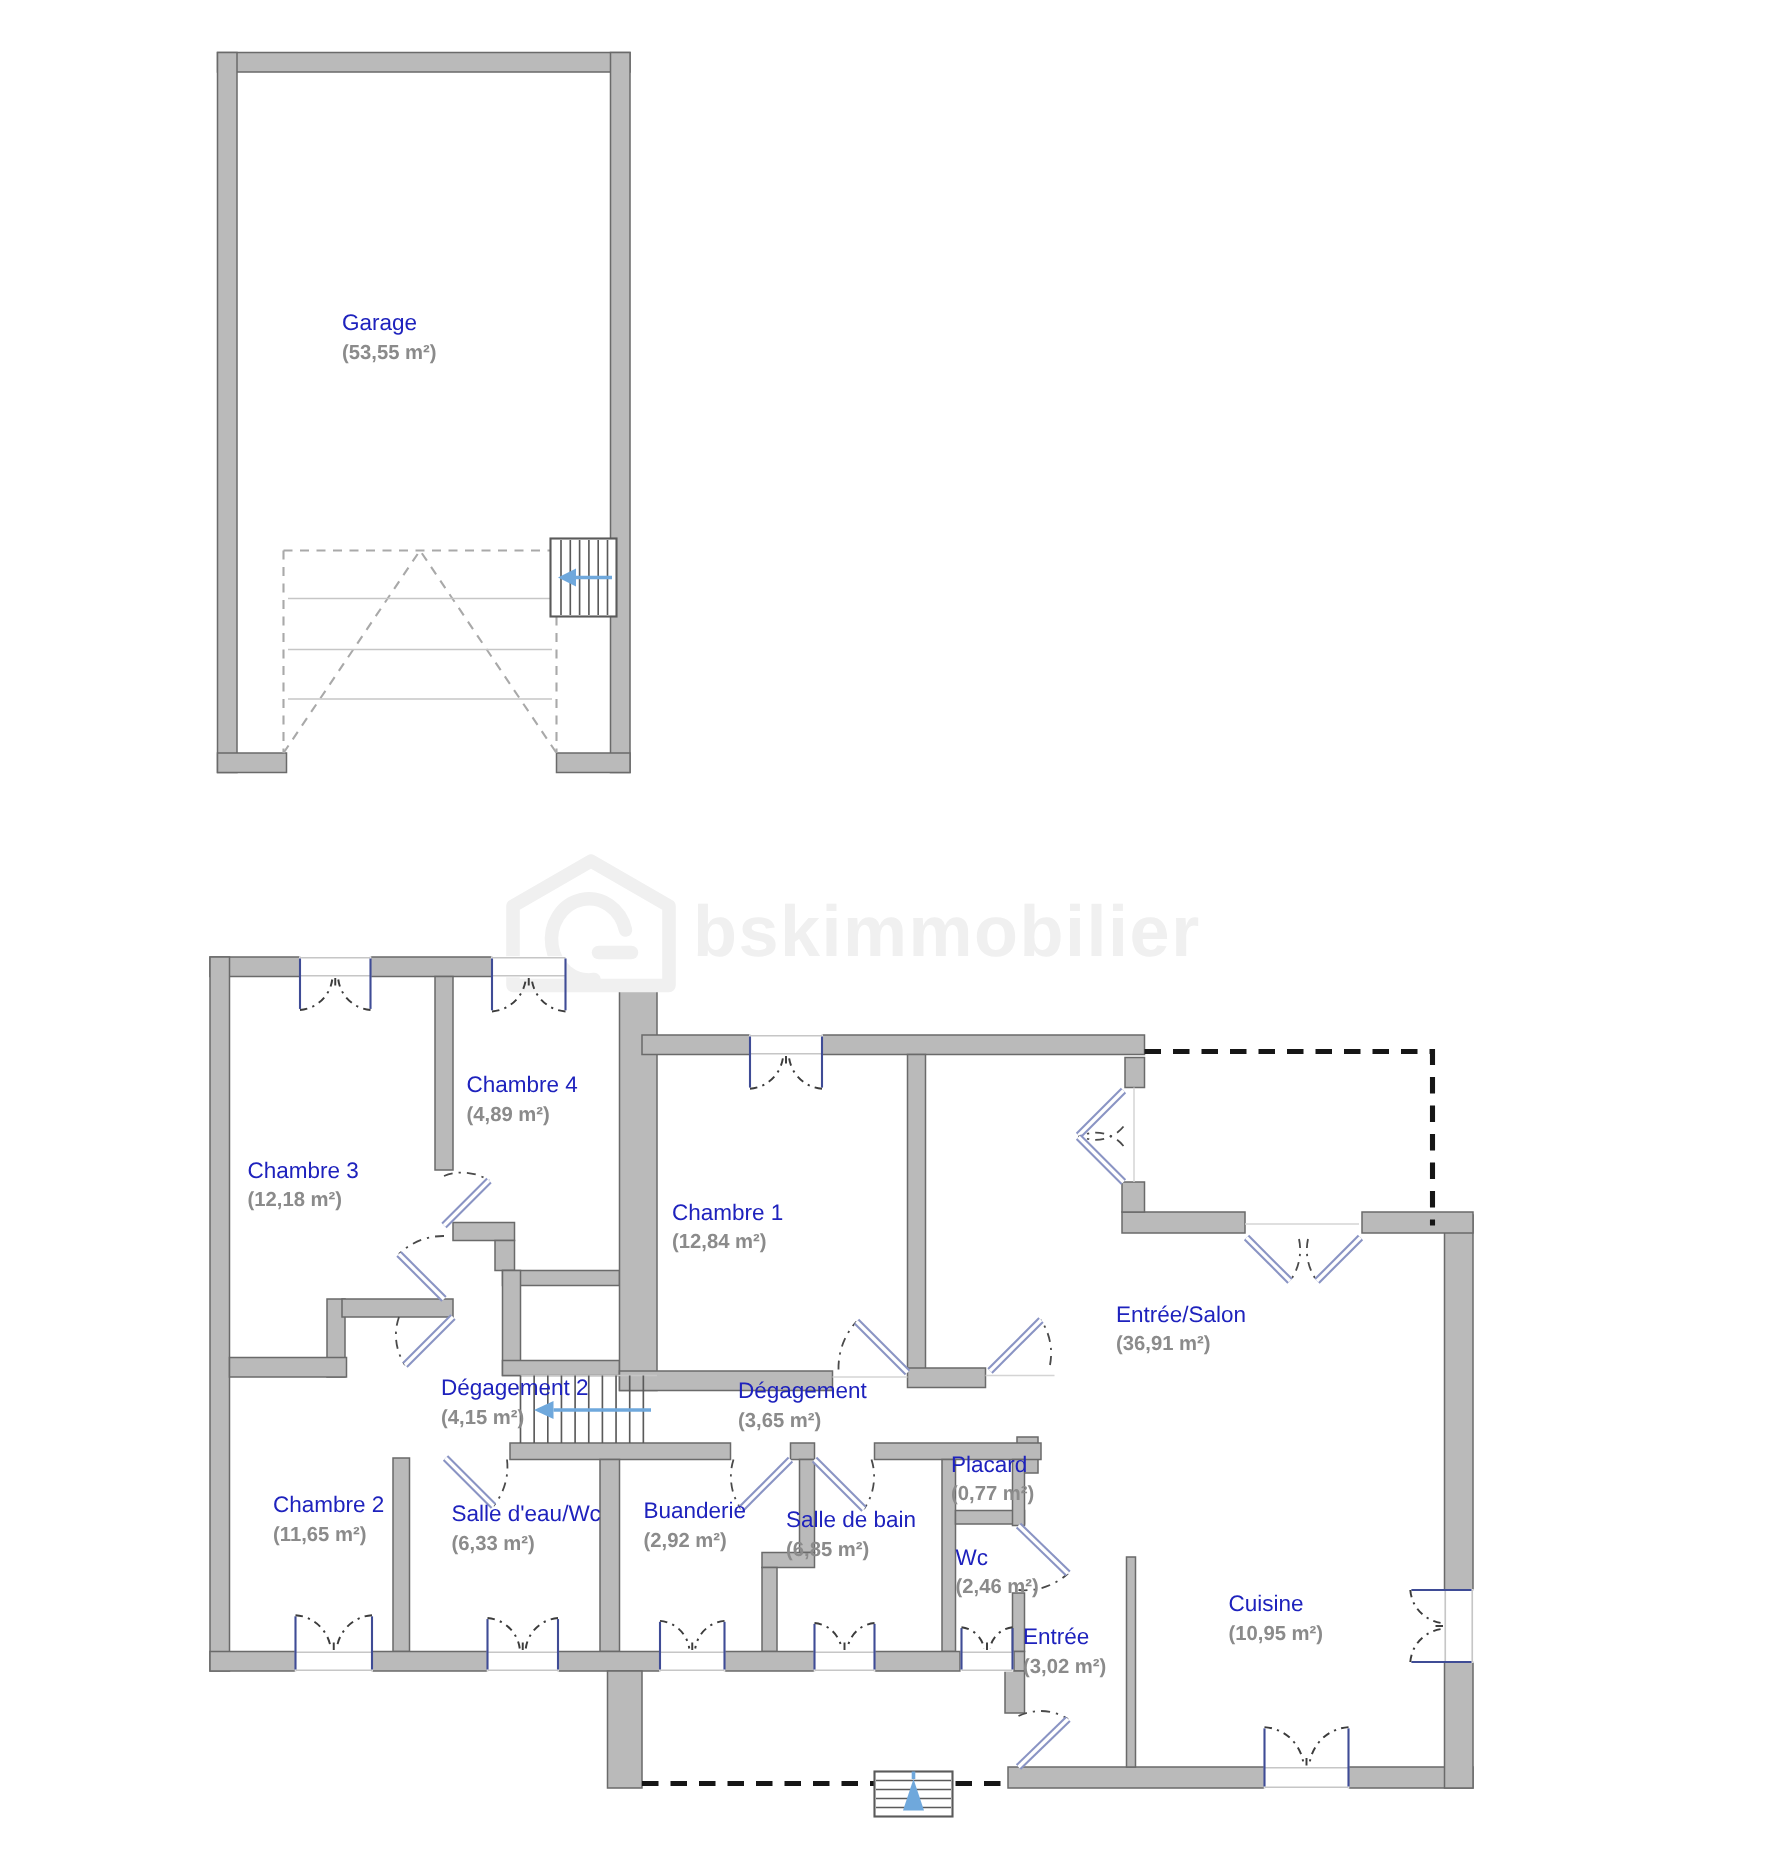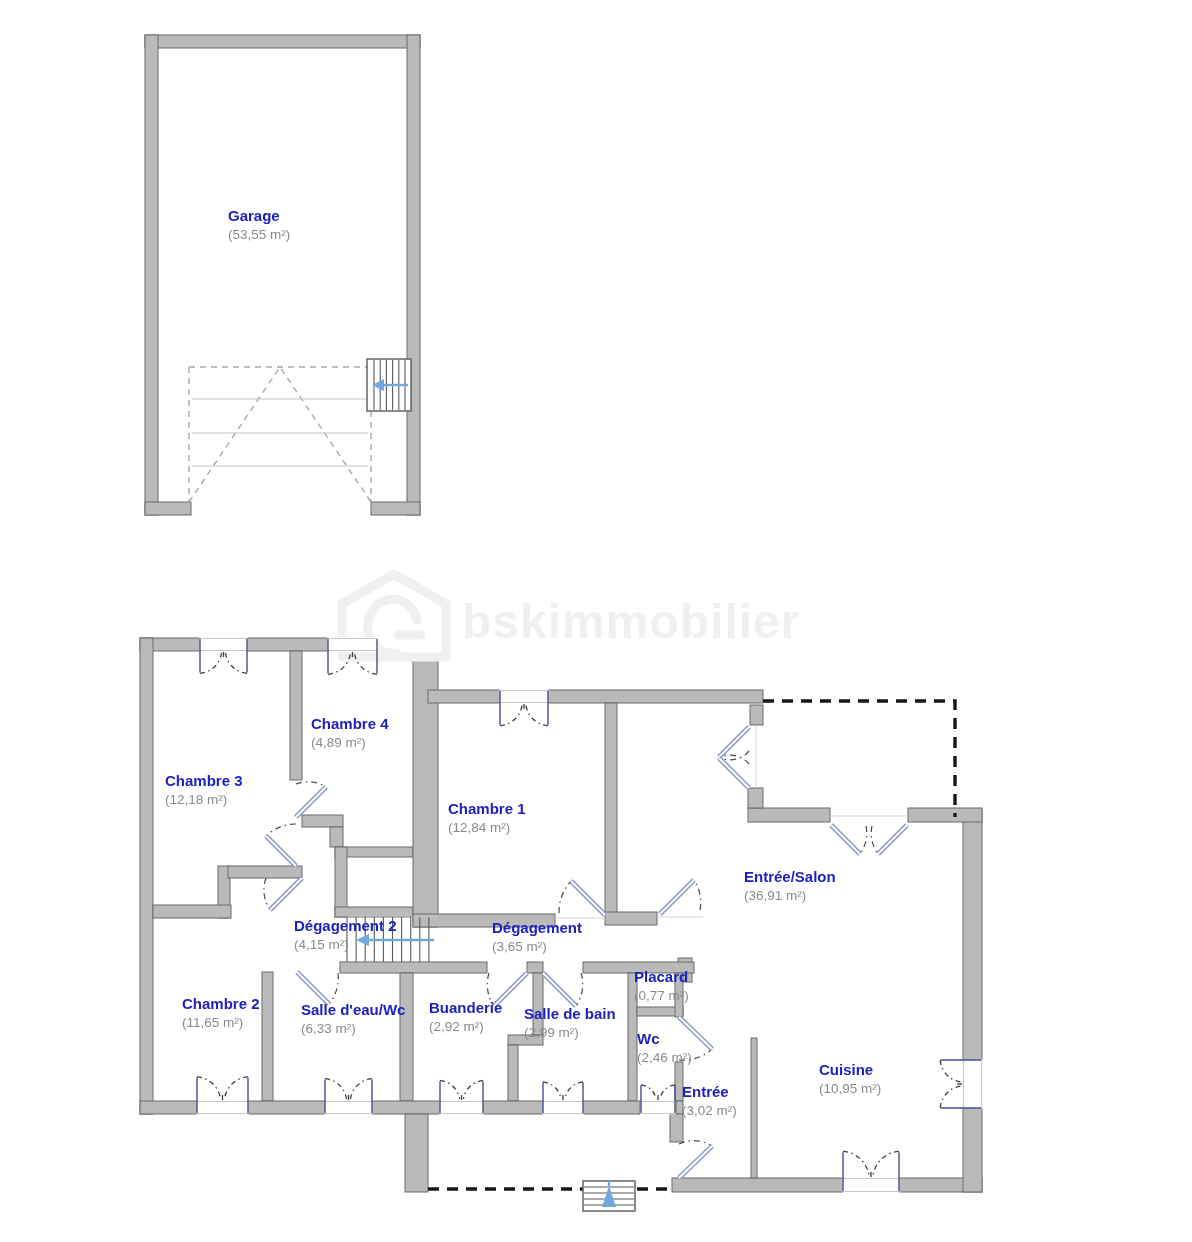--- a/index.html
+++ b/index.html
@@ -17,22 +17,22 @@
   .winline{stroke:var(--winJamb);stroke-width:1.4;}
   .winwhite{fill:#fff;stroke:none;}
   .winarc{stroke:#3c3c3c;stroke-width:1.3;fill:none;stroke-dasharray:5 3.5 1.5 3.5;}
   .doorarc{stroke:#4a4a4a;stroke-width:1.2;fill:none;stroke-dasharray:6 4 1.5 4;}
   .leaf{stroke:var(--door);stroke-width:5;stroke-linecap:butt;}
   .leafw{stroke:#fff;stroke-width:2.2;stroke-linecap:butt;}
   .thresh{stroke:#d4d4d4;stroke-width:1;}
   .wmshape{stroke:var(--wm);stroke-width:9;fill:#fff;stroke-linejoin:round;}
   .wmswirl{stroke:var(--wm);stroke-width:9;fill:none;stroke-linecap:round;}
   .room-label{position:absolute;z-index:3;white-space:nowrap;line-height:18px;}
-  .room-label .rn{display:block;font-weight:700;font-size:15px;color:var(--roomName);}
-  .room-label .ra{display:block;font-weight:400;font-size:13.5px;color:var(--roomArea);margin-top:1px;}
+  .room-label .rn{display:block;font-weight:400;font-size:15px;color:var(--roomName);}
+  .room-label .ra{display:block;font-weight:700;font-size:13.5px;color:var(--roomArea);margin-top:1px;}
   #watermark-text{position:absolute;left:462px;top:594px;z-index:2;
      font-weight:700;font-size:48px;letter-spacing:1px;color:var(--wm);}
 </style>
 </head>
 <body>
 
 <div id="stage">
 
   <svg id="plan" width="1192" height="1242" viewBox="0 0 1192 1242">
     <g id="g-walls">
@@ -355,21 +355,21 @@
   <div class="room-label" style="left:301px;top:1001px">
     <span class="rn">Salle d'eau/Wc</span>
     <span class="ra">(6,33 m²)</span>
   </div>
   <div class="room-label" style="left:429px;top:999px">
     <span class="rn">Buanderie</span>
     <span class="ra">(2,92 m²)</span>
   </div>
   <div class="room-label" style="left:524px;top:1005px">
     <span class="rn">Salle de bain</span>
-    <span class="ra">(2,99 m²)</span>
+    <span class="ra">(6,85 m²)</span>
   </div>
   <div class="room-label" style="left:634px;top:968px">
     <span class="rn">Placard</span>
     <span class="ra">(0,77 m²)</span>
   </div>
   <div class="room-label" style="left:637px;top:1030px">
     <span class="rn">Wc</span>
     <span class="ra">(2,46 m²)</span>
   </div>
   <div class="room-label" style="left:682px;top:1083px">

